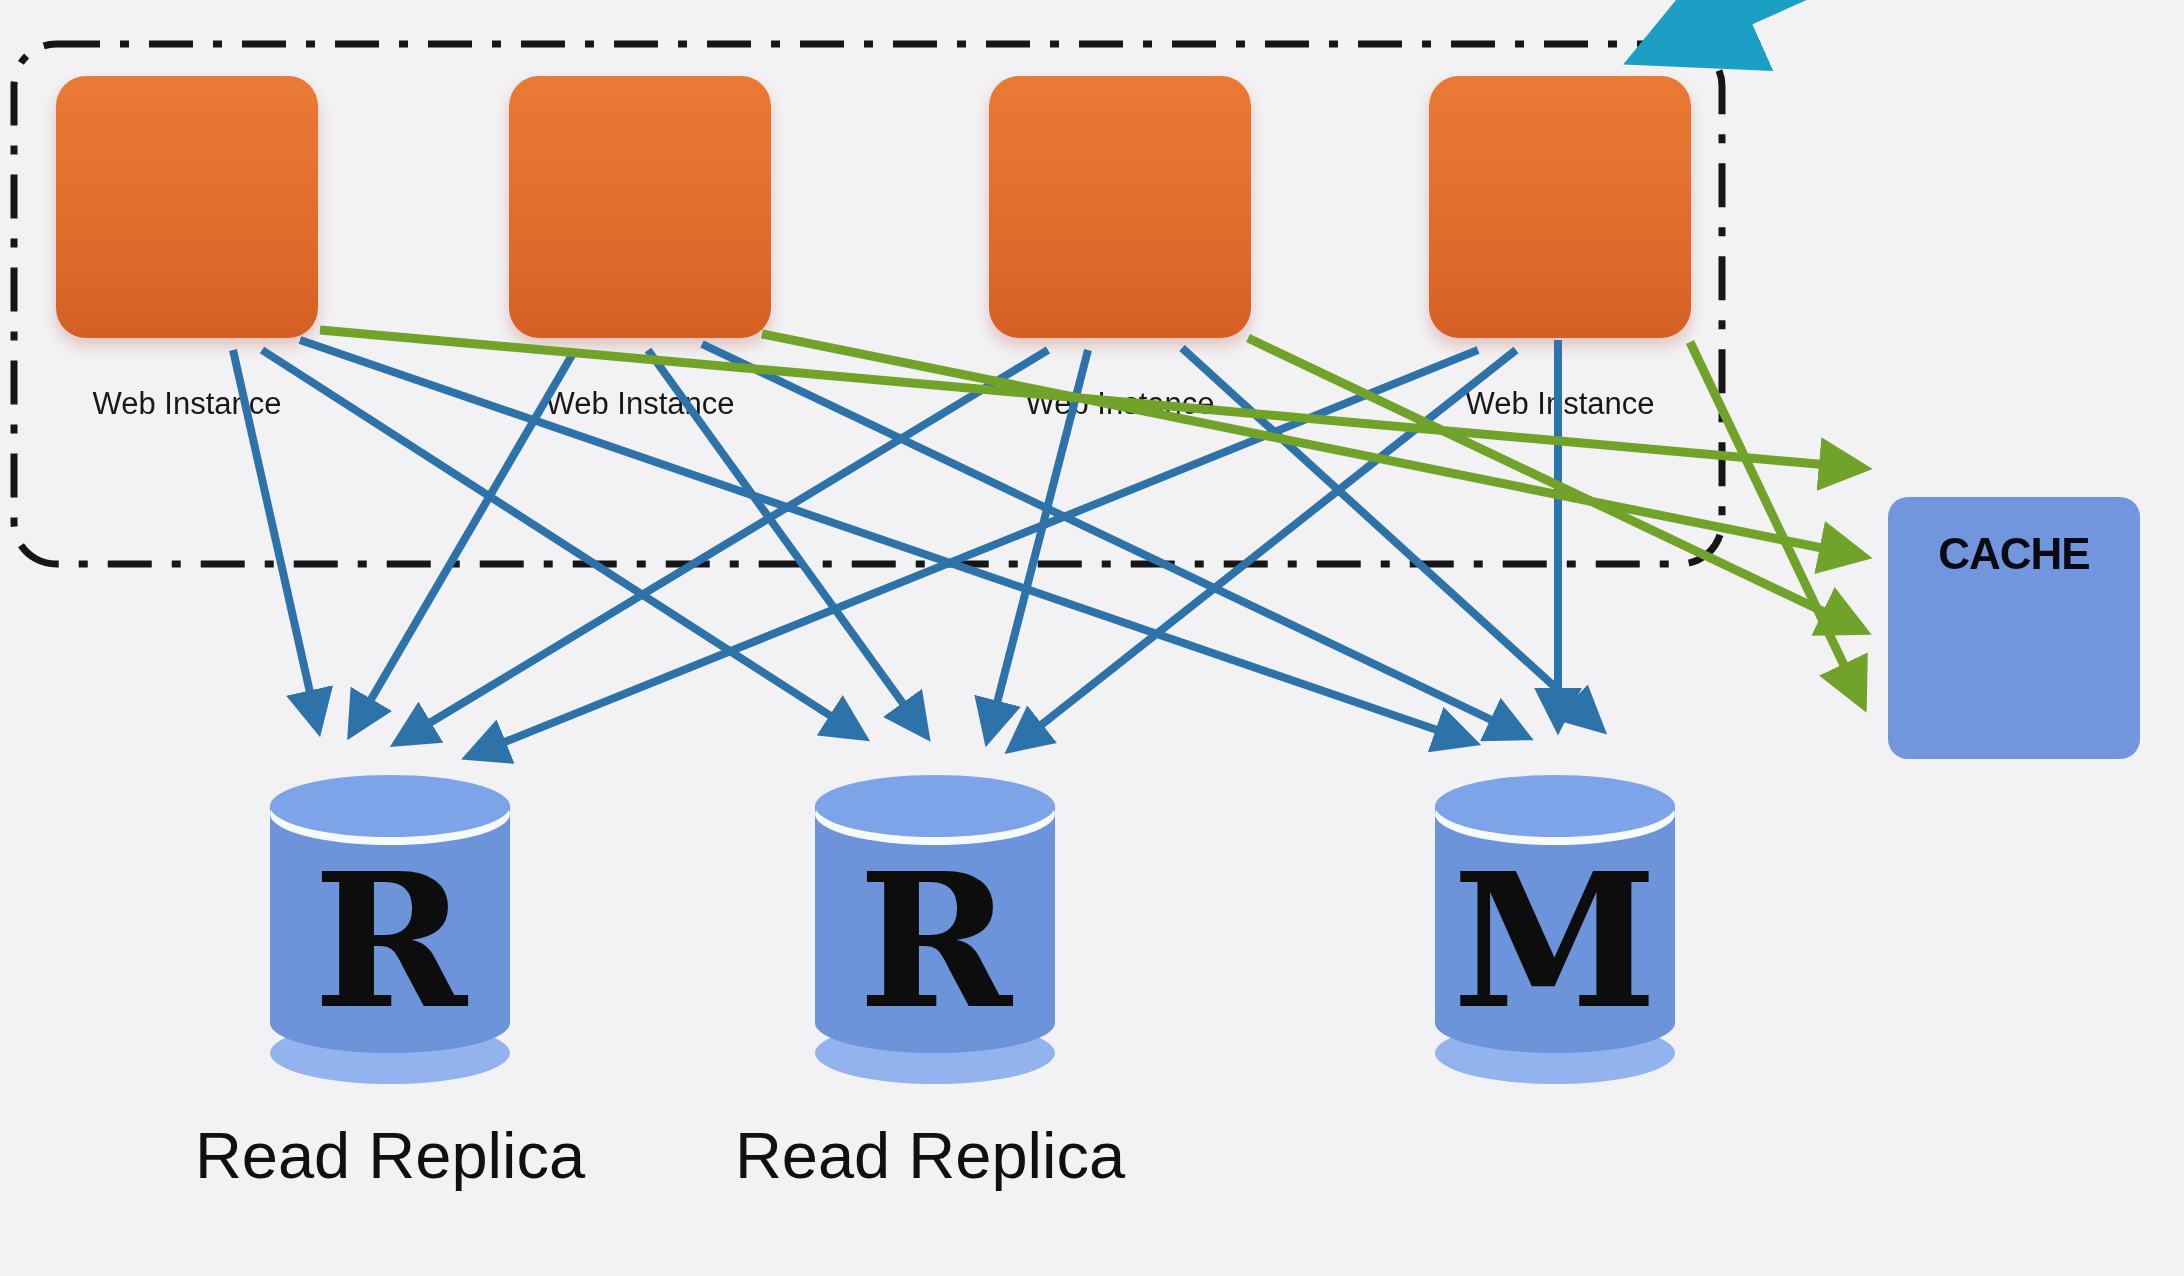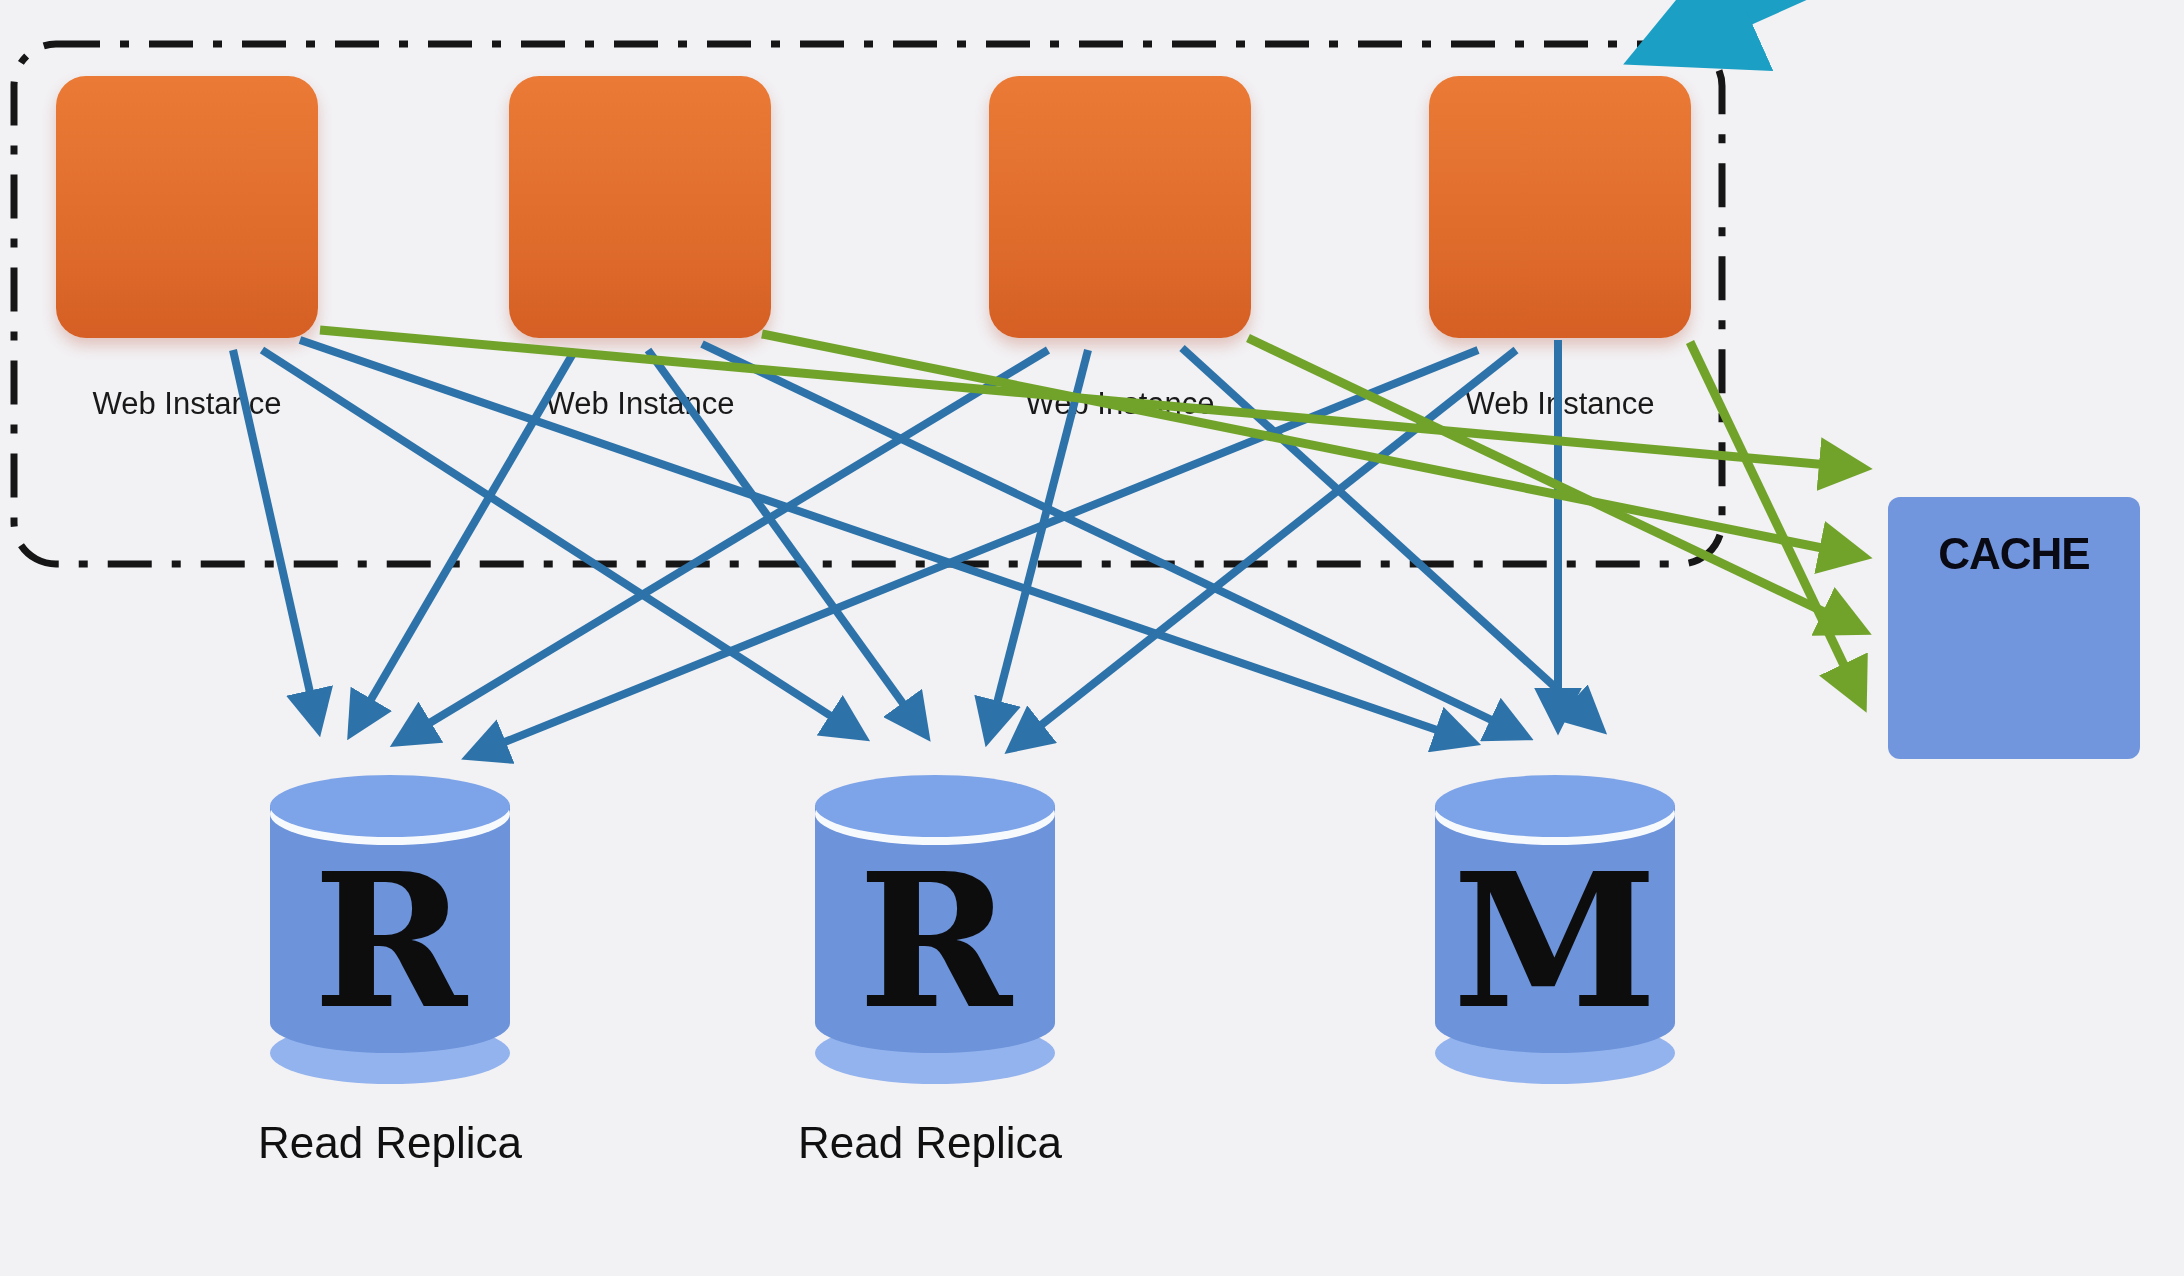--- a/index.html
+++ b/index.html
@@ -26,21 +26,21 @@
     font-size:31px;line-height:1.18;font-weight:500;
     color:var(--label,#191919);
   }
   .wl1{left:27px}.wl2{left:480px}.wl3{left:960px}.wl4{left:1400px}
 
   
   .cache-box{
     position:absolute;left:1888px;top:497px;width:252px;height:262px;
     background:linear-gradient(180deg,#7fa5e8 0%,var(--cache,#7296de) 10%,var(--cache,#7296de) 80%,#81a3e6 100%);
     background:var(--cache,#7296de);
-    border-radius:12px;
+    border-radius:20px;
   }
   .cache-label{
     position:absolute;left:0;right:0;top:32px;
     text-align:center;
     font-weight:bold;font-size:44px;letter-spacing:-1px;
     color:#0a0a14;
   }
 
   
   .cyl{position:absolute;top:775px;width:240px;height:305px;}
@@ -64,21 +64,21 @@
   .cyl-letter{
     position:absolute;left:0;right:0;top:66px;
     text-align:center;
     font-family:"DejaVu Serif",serif;
     font-weight:bold;font-size:185px;line-height:200px;
     color:#0d0d0d;
   }
   .db-caption{
     position:absolute;top:1118px;width:500px;
     text-align:center;
-    font-size:44px;color:#101010;
+    font-size:65px;color:#101010;
   }
   .cap1{left:140px}.cap2{left:680px}.cap3{left:1295px}
 
   
   .overlay{position:absolute;left:0;top:0;pointer-events:none;}
   .dashed-rect{fill:none;stroke:var(--outline,#161616);stroke-width:7;}
   .arrow-blue{stroke:var(--arrow-blue,#2d73a9);stroke-width:8;fill:none;}
   .arrow-green{stroke:var(--arrow-green,#71a32b);stroke-width:9;fill:none;}
   .arrow-teal{stroke:var(--arrow-teal,#1b9fc4);stroke-width:32;fill:none;}
   .mh-blue{fill:var(--arrow-blue,#2d73a9);}

